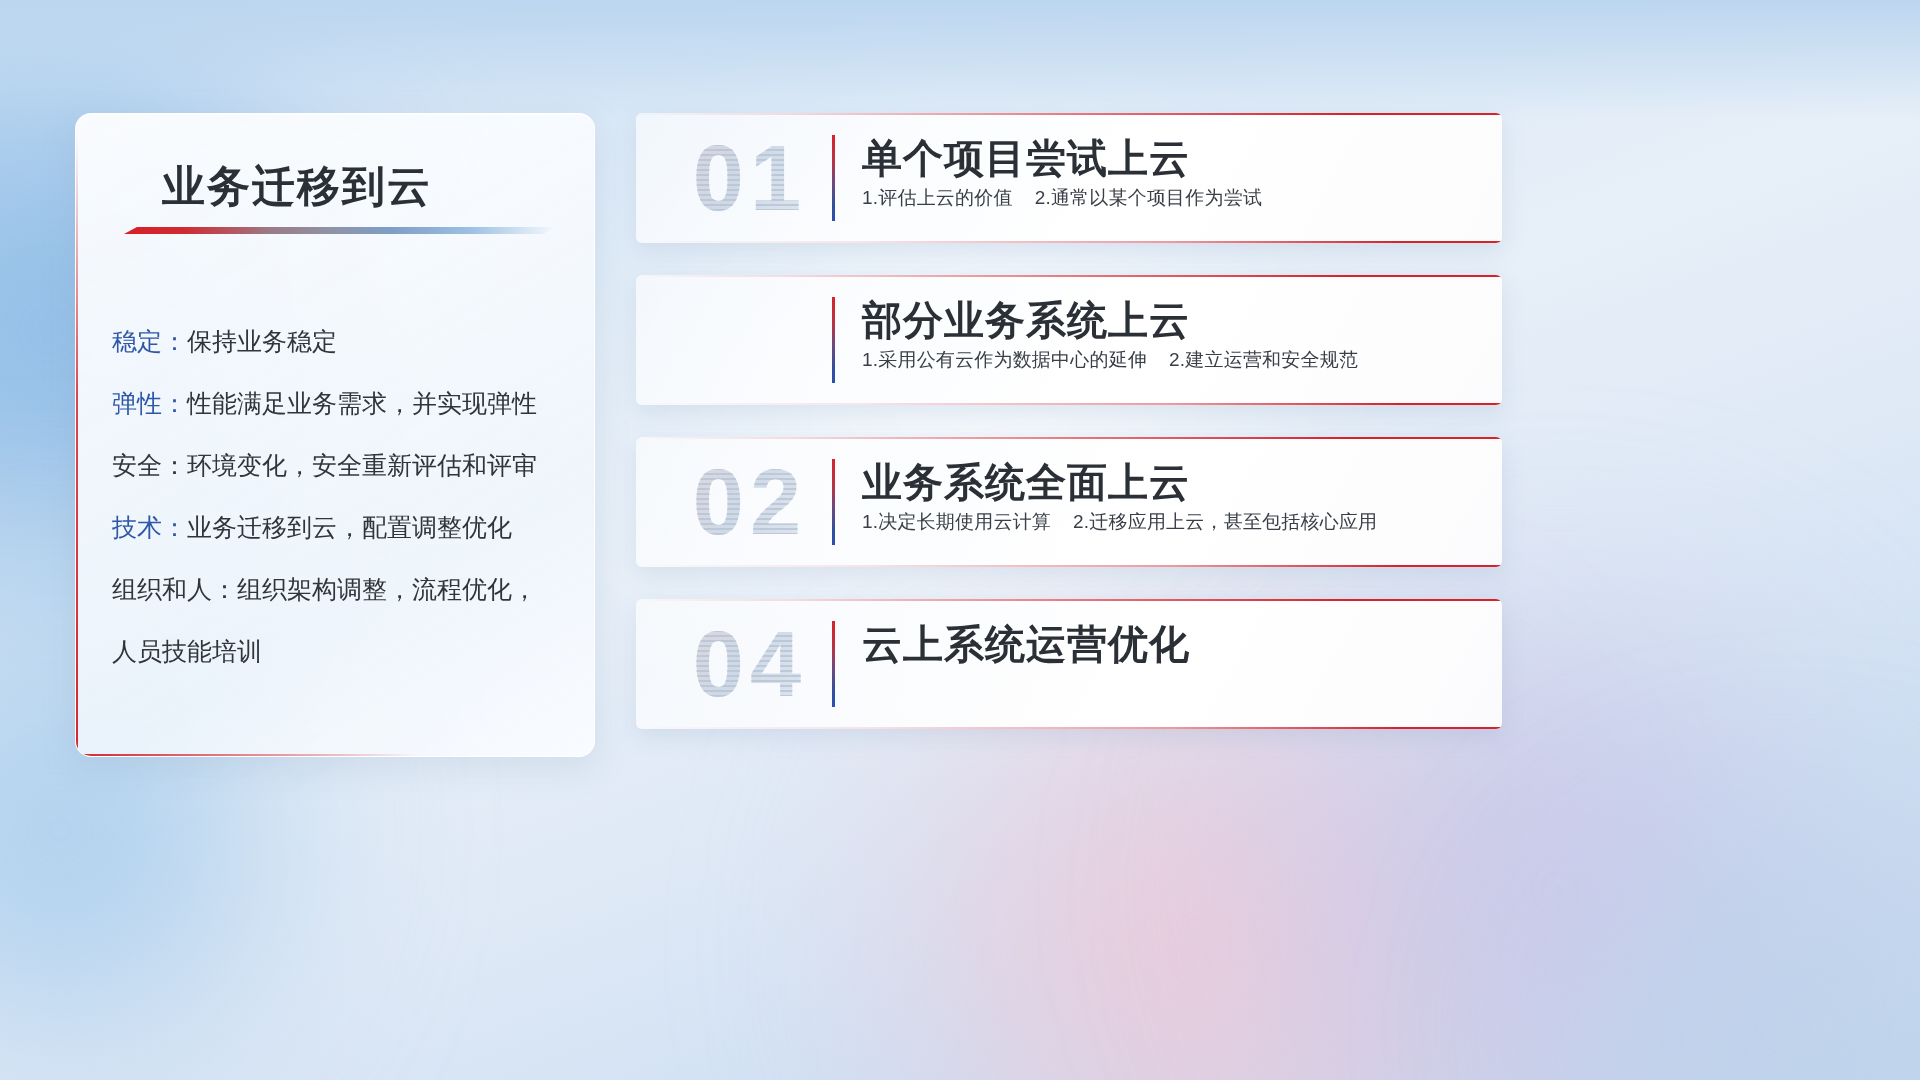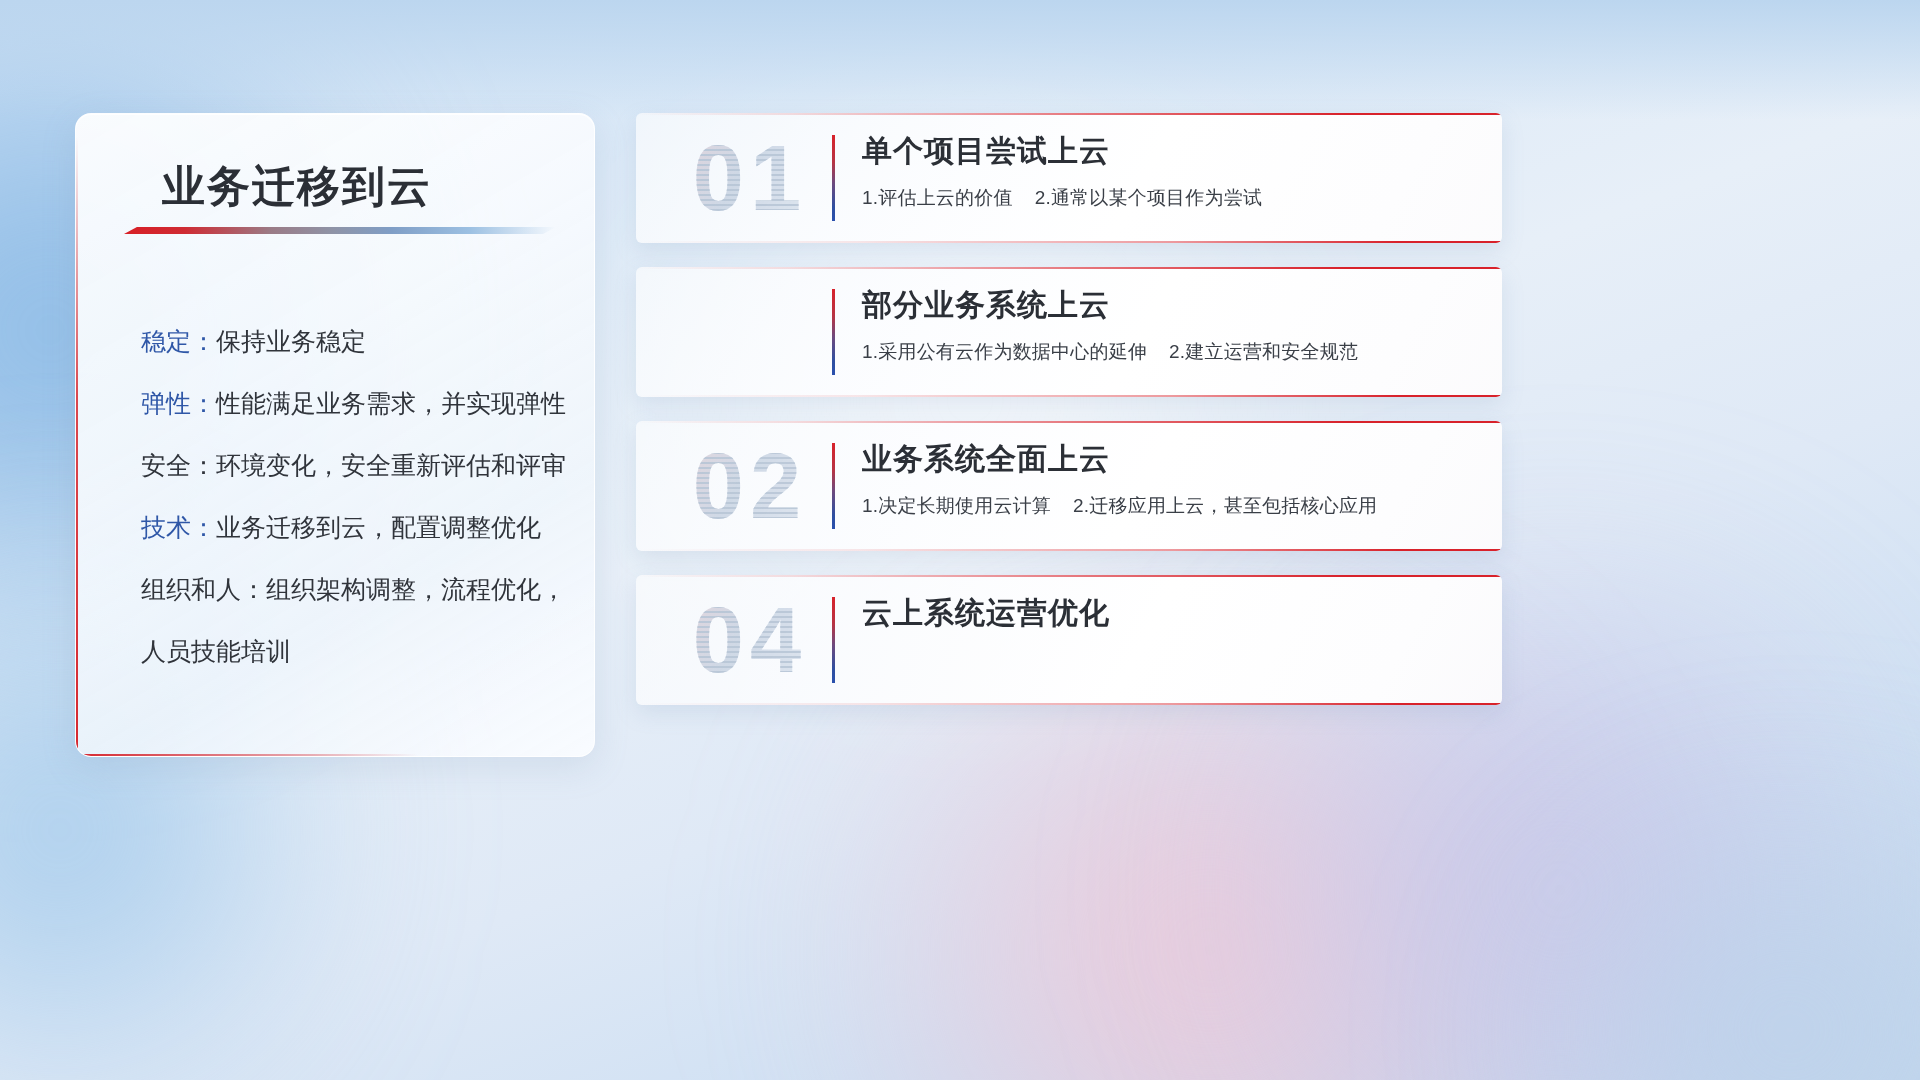--- a/index.html
+++ b/index.html
@@ -56,27 +56,27 @@
   }
   .left-underline{
     position:absolute;left:48px;top:113px;width:432px;height:7px;
     background:linear-gradient(90deg,#d81f26 0%,#cf2b33 14%,#9a7b86 34%,#8f93a6 48%,#7f9ec6 62%,#9cc0e2 80%,rgba(200,222,242,0) 100%);
     clip-path:polygon(3% 0,100% 0,97% 100%,0% 100%);
   }
   .left-list{position:absolute;left:36px;top:196px;right:24px;}
   .li-row{
     font-size:25px;line-height:62px;color:#30343b;white-space:nowrap;
   }
-  .li-row .lbl{color:#2f57a7;margin-left:29px;}
+  .li-row .lbl{color:#2f57a7;}
   .li-row .lbl.plain{color:#30343b;}
 
   
   .steps{position:absolute;left:636px;top:113px;width:866px;}
   .step{
-    position:relative;height:130px;margin-bottom:24px;border-radius:6px;
+    position:relative;height:130px;margin-bottom:32px;border-radius:6px;
     background:linear-gradient(118deg,rgba(255,255,255,0.62) 0%,rgba(252,253,255,0.90) 26%,#ffffff 58%,#fdfdfe 86%,rgba(253,252,253,0.94) 100%);
     box-shadow:0 8px 22px rgba(118,148,184,0.17);
     overflow:hidden;
   }
   .step-topline{
     position:absolute;left:0;right:0;top:0;height:2px;
     background:linear-gradient(90deg,rgba(226,122,128,0) 0%,rgba(226,122,128,0.25) 18%,rgba(222,70,78,0.75) 52%,#d8222b 82%,#d8222b 100%);
   }
   .step-botline{
     position:absolute;left:0;right:0;bottom:0;height:2px;
@@ -93,21 +93,21 @@
        linear-gradient(120deg,rgba(196,120,128,0.55) 0%,rgba(150,170,198,0.8) 45%,rgba(170,190,214,0.55) 100%);
     text-align:center;
     filter:blur(0.3px);
   }
   .step-bar{
     position:absolute;left:196px;top:22px;width:3px;height:86px;
     background:linear-gradient(180deg,#d8222b 0%,#b63444 32%,#6d4a7e 56%,#2f4fa0 84%,#2a50ad 100%);
   }
   .step-title{
     position:absolute;left:226px;top:18px;
-    font-size:30px;font-weight:bold;color:#2b2f36;letter-spacing:1px;white-space:nowrap;
+    font-size:40px;font-weight:bold;color:#2b2f36;letter-spacing:1px;white-space:nowrap;
   }
   .step-desc{
     position:absolute;left:226px;top:72px;
     font-size:19px;color:#3a3f47;white-space:nowrap;letter-spacing:0.2px;
   }
   .step-desc .gap{display:inline-block;width:22px;}
 </style>
 </head>
 <body>
 

